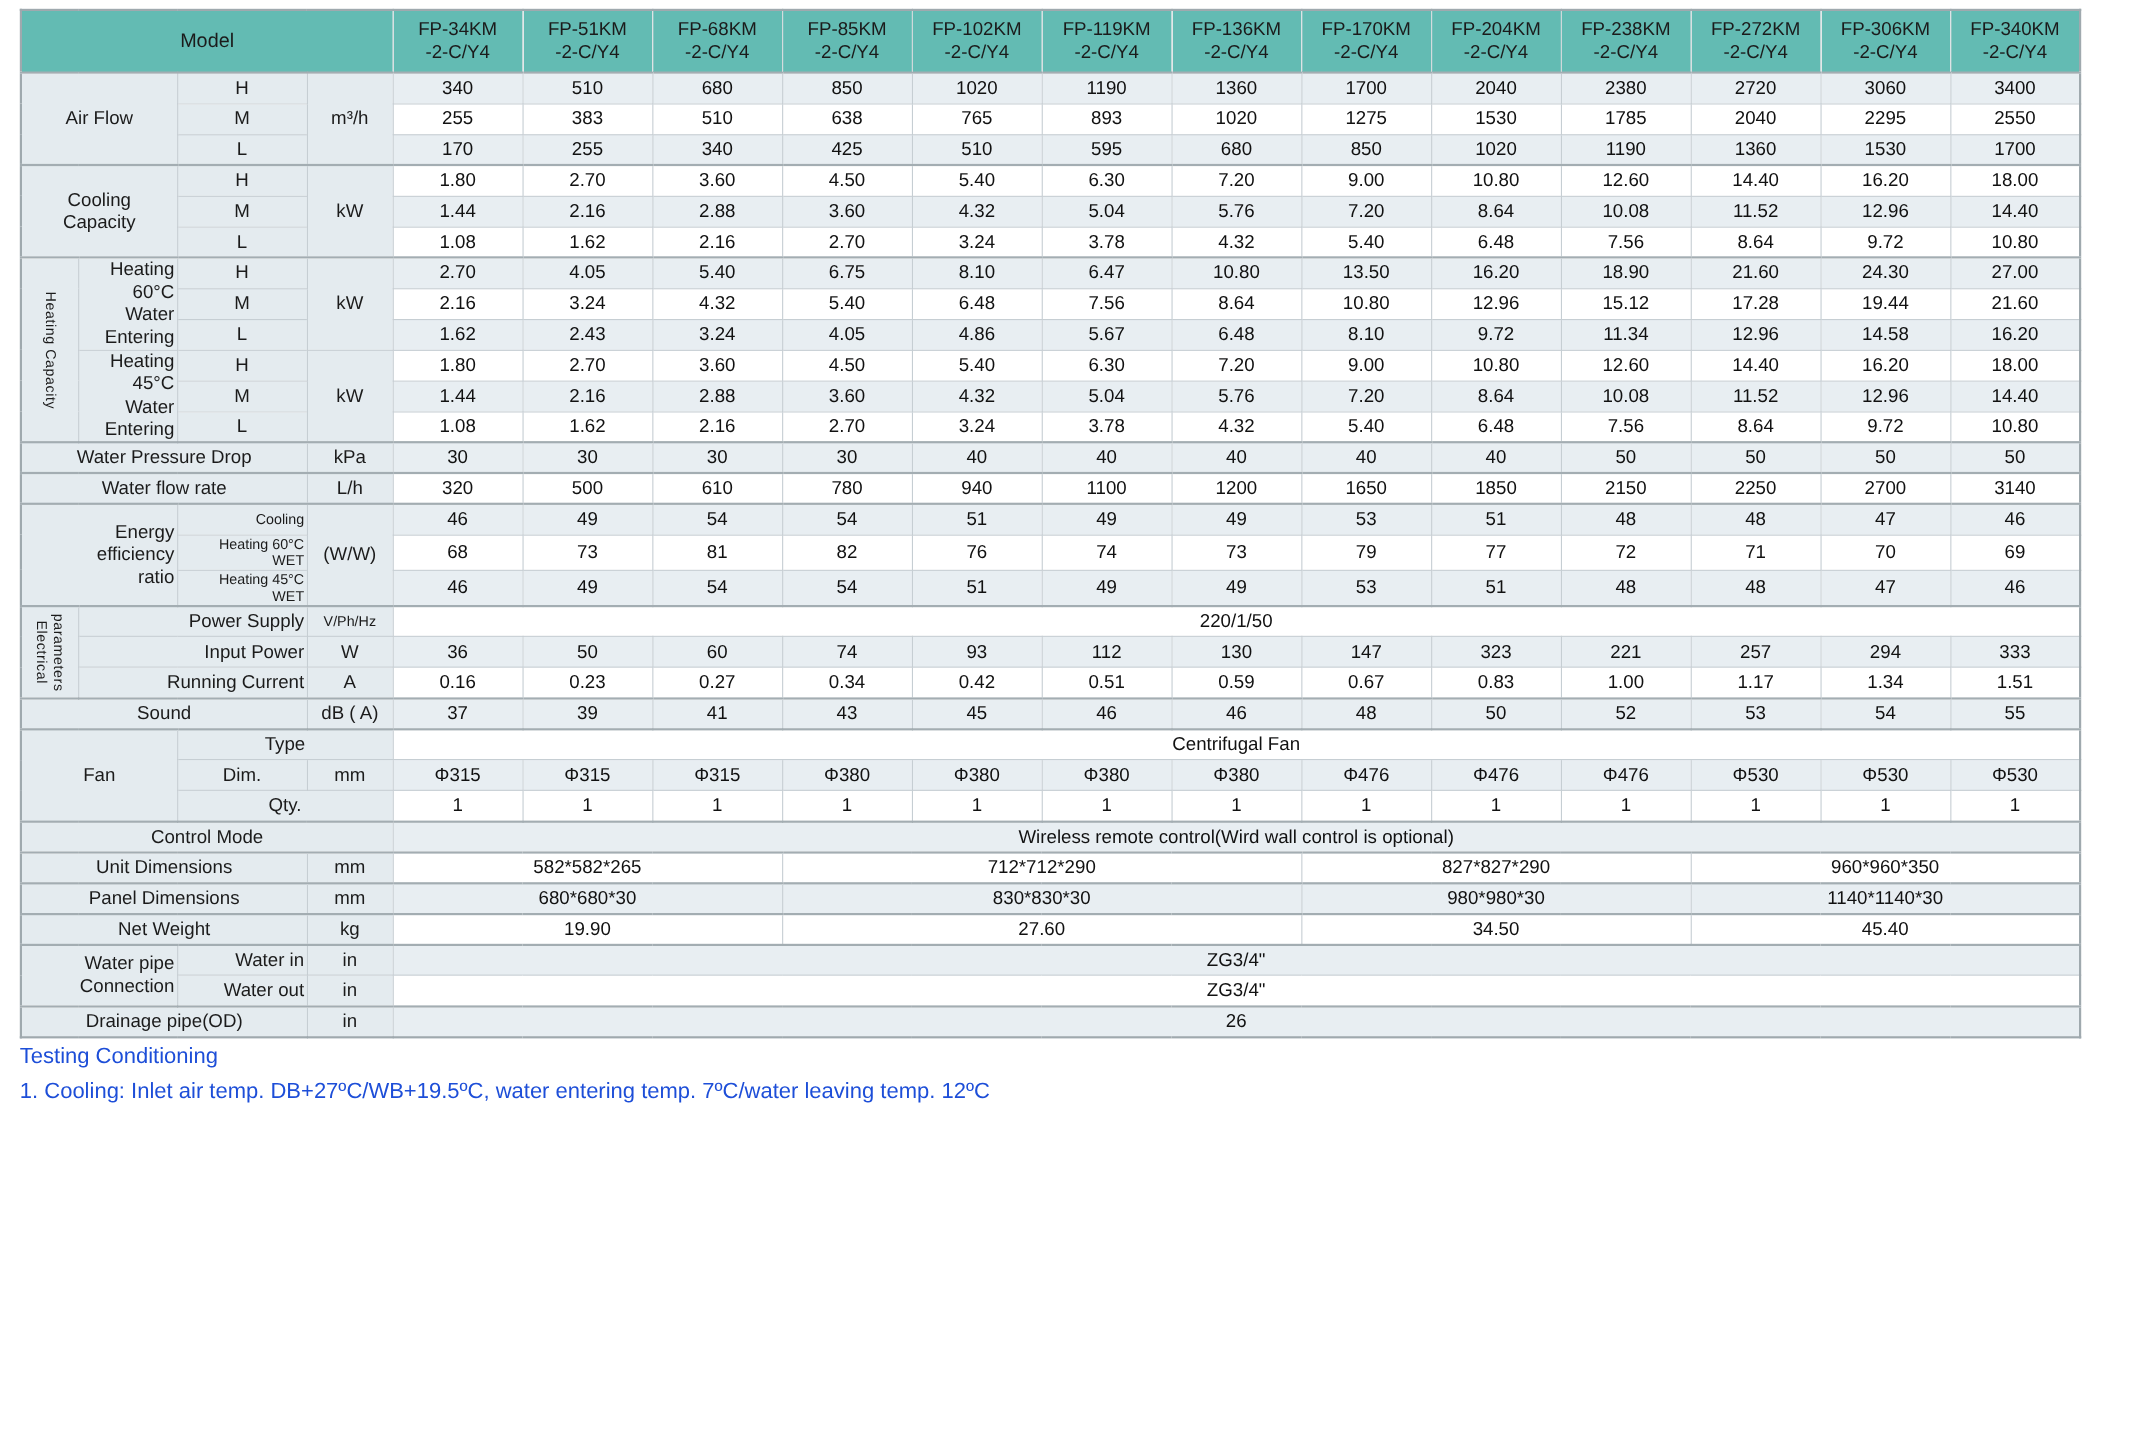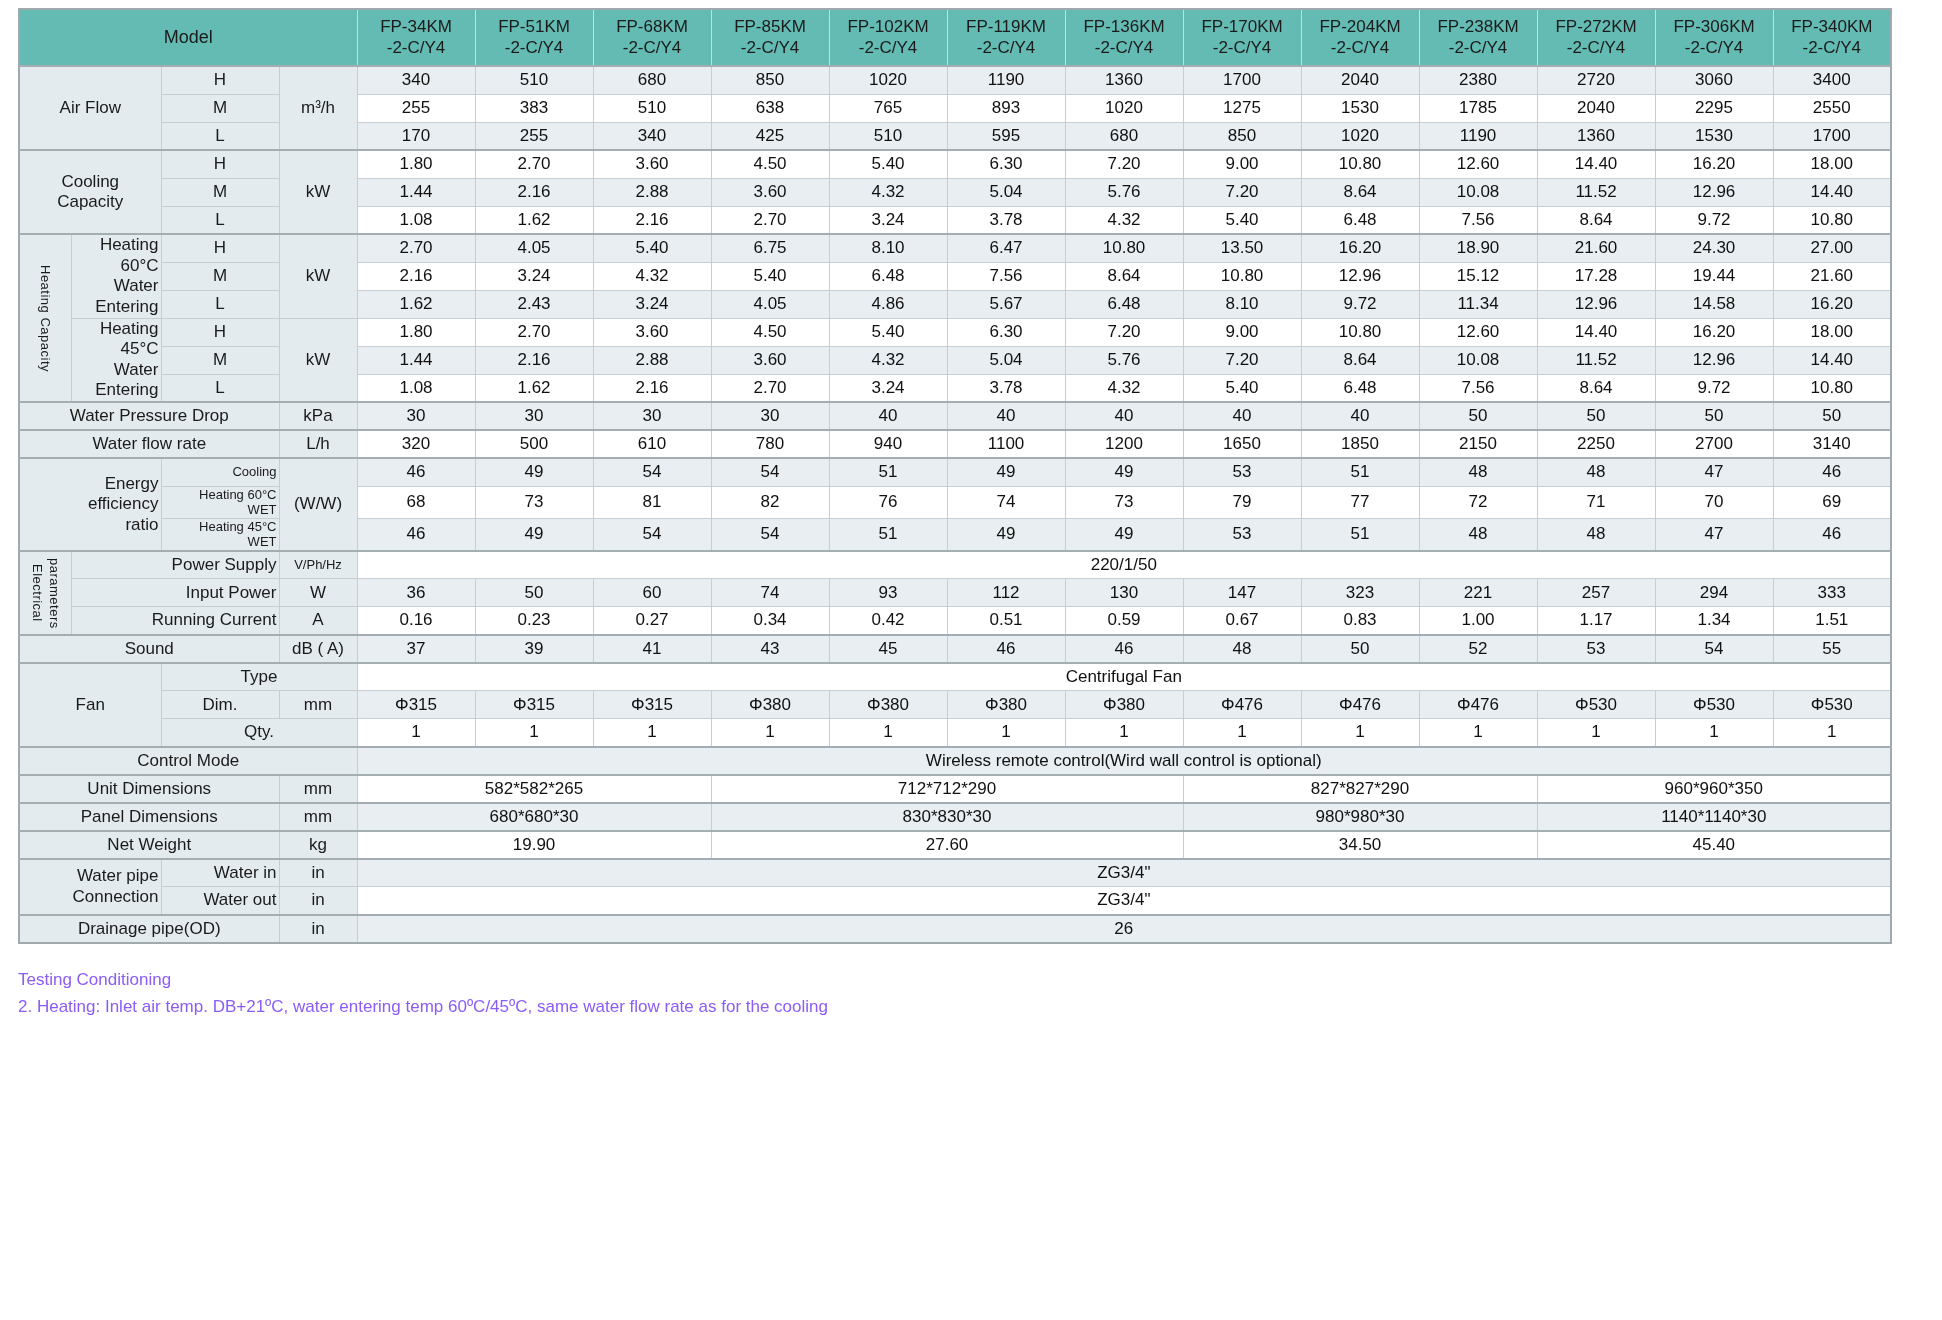--- a/index.html
+++ b/index.html
@@ -15,21 +15,21 @@
   td.lbl,td.unit{background:#e4ebef;}
   tbody tr:nth-child(odd) td.d{background:#e8eef2;}
   tbody tr:nth-child(even) td.d{background:#ffffff;}
   td.d{color:#111;}
   .plbl{white-space:pre-line;}
   .left{text-align:right;padding-left:10px;}
   .small{font-size:13px;}
   .vert{writing-mode:vertical-lr;font-size:13px;line-height:1.25;padding:2px 0;letter-spacing:.5px;}
   tr.sec td, tr.sec th{border-top:2px solid #a3adb2;}
   thead tr th{border-bottom:2px solid #a3adb2;}
-  .footer{margin-top:22px;font-size:17px;line-height:1.6;color:#8b5cf6;}
+  .footer{font-size:20px;line-height:1.6;color:#1d4ed8;}
 </style>
 </head>
 <body>
 
 <div class="page">
 <table>
   <colgroup>
     <col style="width:52px">
         <col style="width:90px">
         <col style="width:118px">
@@ -517,15 +517,15 @@
     <tr class="sec">
       <td class="lbl" colspan="3">Drainage pipe(OD)</td>
       <td class="unit">in</td>
       <td class="d" colspan="13">26</td>
     </tr>
   </tbody>
 </table>
 
 <div class="footer">
   <div>Testing Conditioning</div>
-  <div>2. Heating: Inlet air temp. DB+21ºC, water entering temp 60ºC/45ºC, same water flow rate as for the cooling</div>
+  <div>1. Cooling: Inlet air temp. DB+27ºC/WB+19.5ºC, water entering temp. 7ºC/water leaving temp. 12ºC</div>
 </div>
 </div>
 
 </body></html>

